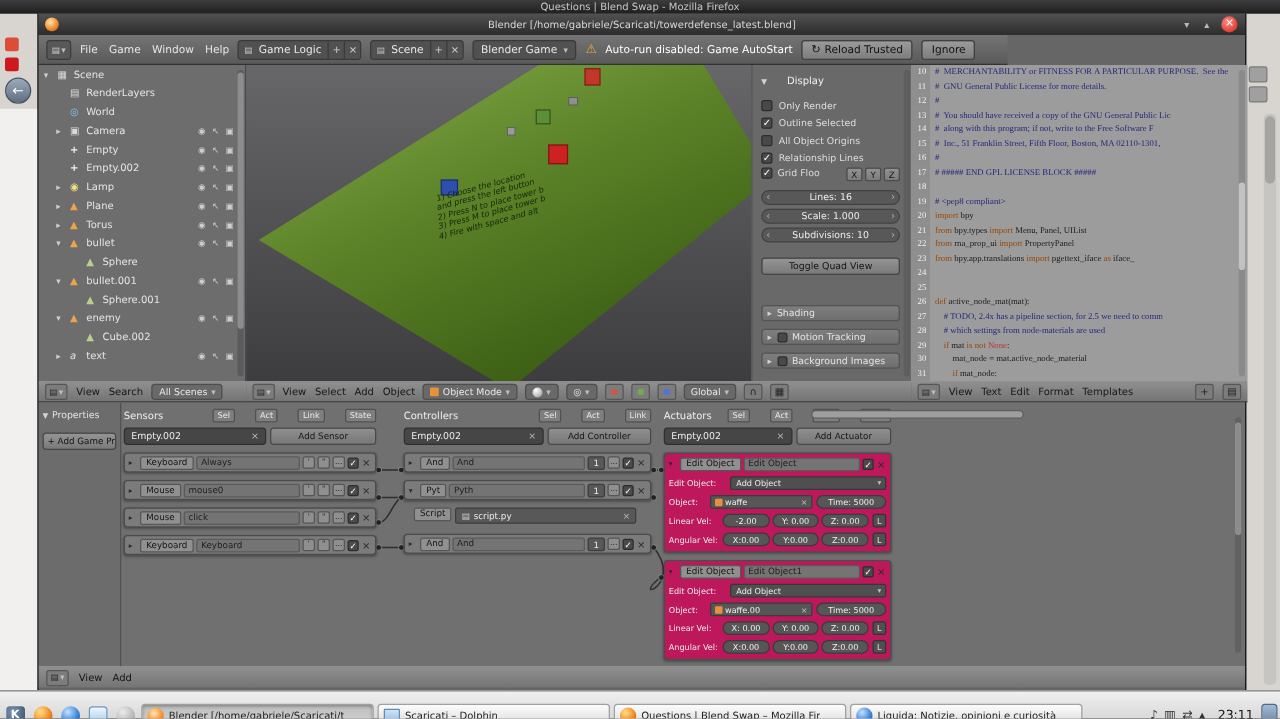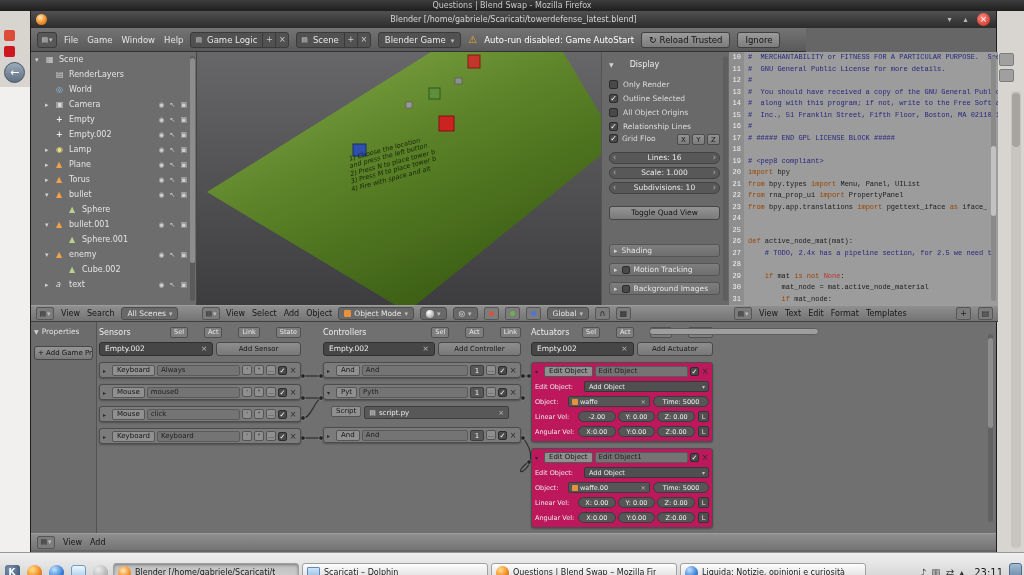--- a/index.html
+++ b/index.html
@@ -88,21 +88,21 @@
   .np-field::before,.np-field::after{position:absolute;top:0;color:#b5b5b5;font-size:8px;line-height:10px}
   .np-field::before{content:"‹";left:3px}.np-field::after{content:"›";right:3px}
   .np-btn{height:14px;margin:12px 0 4px;background:linear-gradient(#949494,#7a7a7a);border:1px solid #454545;border-radius:3px;color:#141414;text-align:center;line-height:12px}
   .np-sec{height:13px;margin-top:6px;background:linear-gradient(#7e7e7e,#6e6e6e);border:1px solid #545454;border-radius:3px;display:flex;align-items:center;gap:4px;padding:0 4px;color:#e4e4e4}
   .np-sec .cb{display:none;width:8px;height:8px}
   .np-sec.check .cb{display:inline-block}
   .np-scroll{position:absolute;right:1px;top:4px;width:5px;height:245px;background:#5e5e5e;border-radius:3px}
   .np-gap{height:14px}
 
   
-  .ted{left:698px;top:41px;width:269px;height:253px;background:#9c9c9c;overflow:hidden;font-family:Liberation Mono, monospace;font-size:7px}
+  .ted{left:698px;top:41px;width:269px;height:253px;background:#9c9c9c;overflow:hidden;font-family:Liberation Serif, serif;font-size:7px}
   .code-line{display:flex;height:11.5px;line-height:11.5px}
   .ln{width:15px;flex:none;text-align:right;padding-right:3px;color:#f2f2f2;background:#8e8e8e}
   .lcontent{white-space:pre;padding-left:4px;overflow:hidden}
   .cm{color:#26267e}.kw{color:#9a4500}.bi{color:#bb3333}.tx{color:#1b1b1b}
   .ted-scroll{position:absolute;right:2px;top:4px;width:5px;height:245px;background:#8a8a8a;border-radius:3px}
   .ted-thumb{position:absolute;left:0;top:90px;width:5px;height:70px;background:#c2c2c2;border-radius:3px}
 
   
   .hdr{top:294px;height:17px;background:linear-gradient(#8f8f8f,#747474);border-top:1px solid #9d9d9d;border-bottom:1px solid #3e3e3e;color:#161616;font-size:8px;display:flex;align-items:center;gap:7px;padding:0 5px}
   .hdr-outliner{left:0;width:166px}
@@ -622,20 +622,21 @@
             <span class="lcontent"><span class="kw">def</span><span class="tx"> active_node_mat(mat):</span></span>
           </div>
 
           <div class="code-line">
             <span class="ln">27</span>
             <span class="lcontent"><span class="cm">    # TODO, 2.4x has a pipeline section, for 2.5 we need to comm</span></span>
           </div>
 
           <div class="code-line">
             <span class="ln">28</span>
+            <span class="lcontent"><span class="cm">    # which settings from node-materials are used</span></span>
           </div>
 
           <div class="code-line">
             <span class="ln">29</span>
             <span class="lcontent"><span class="tx">    </span><span class="kw">if</span><span class="tx"> mat </span><span class="kw">is not</span><span class="tx"> </span><span class="bi">None</span><span class="tx">:</span></span>
           </div>
 
           <div class="code-line">
             <span class="ln">30</span>
             <span class="lcontent"><span class="tx">        mat_node = mat.active_node_material</span></span>

